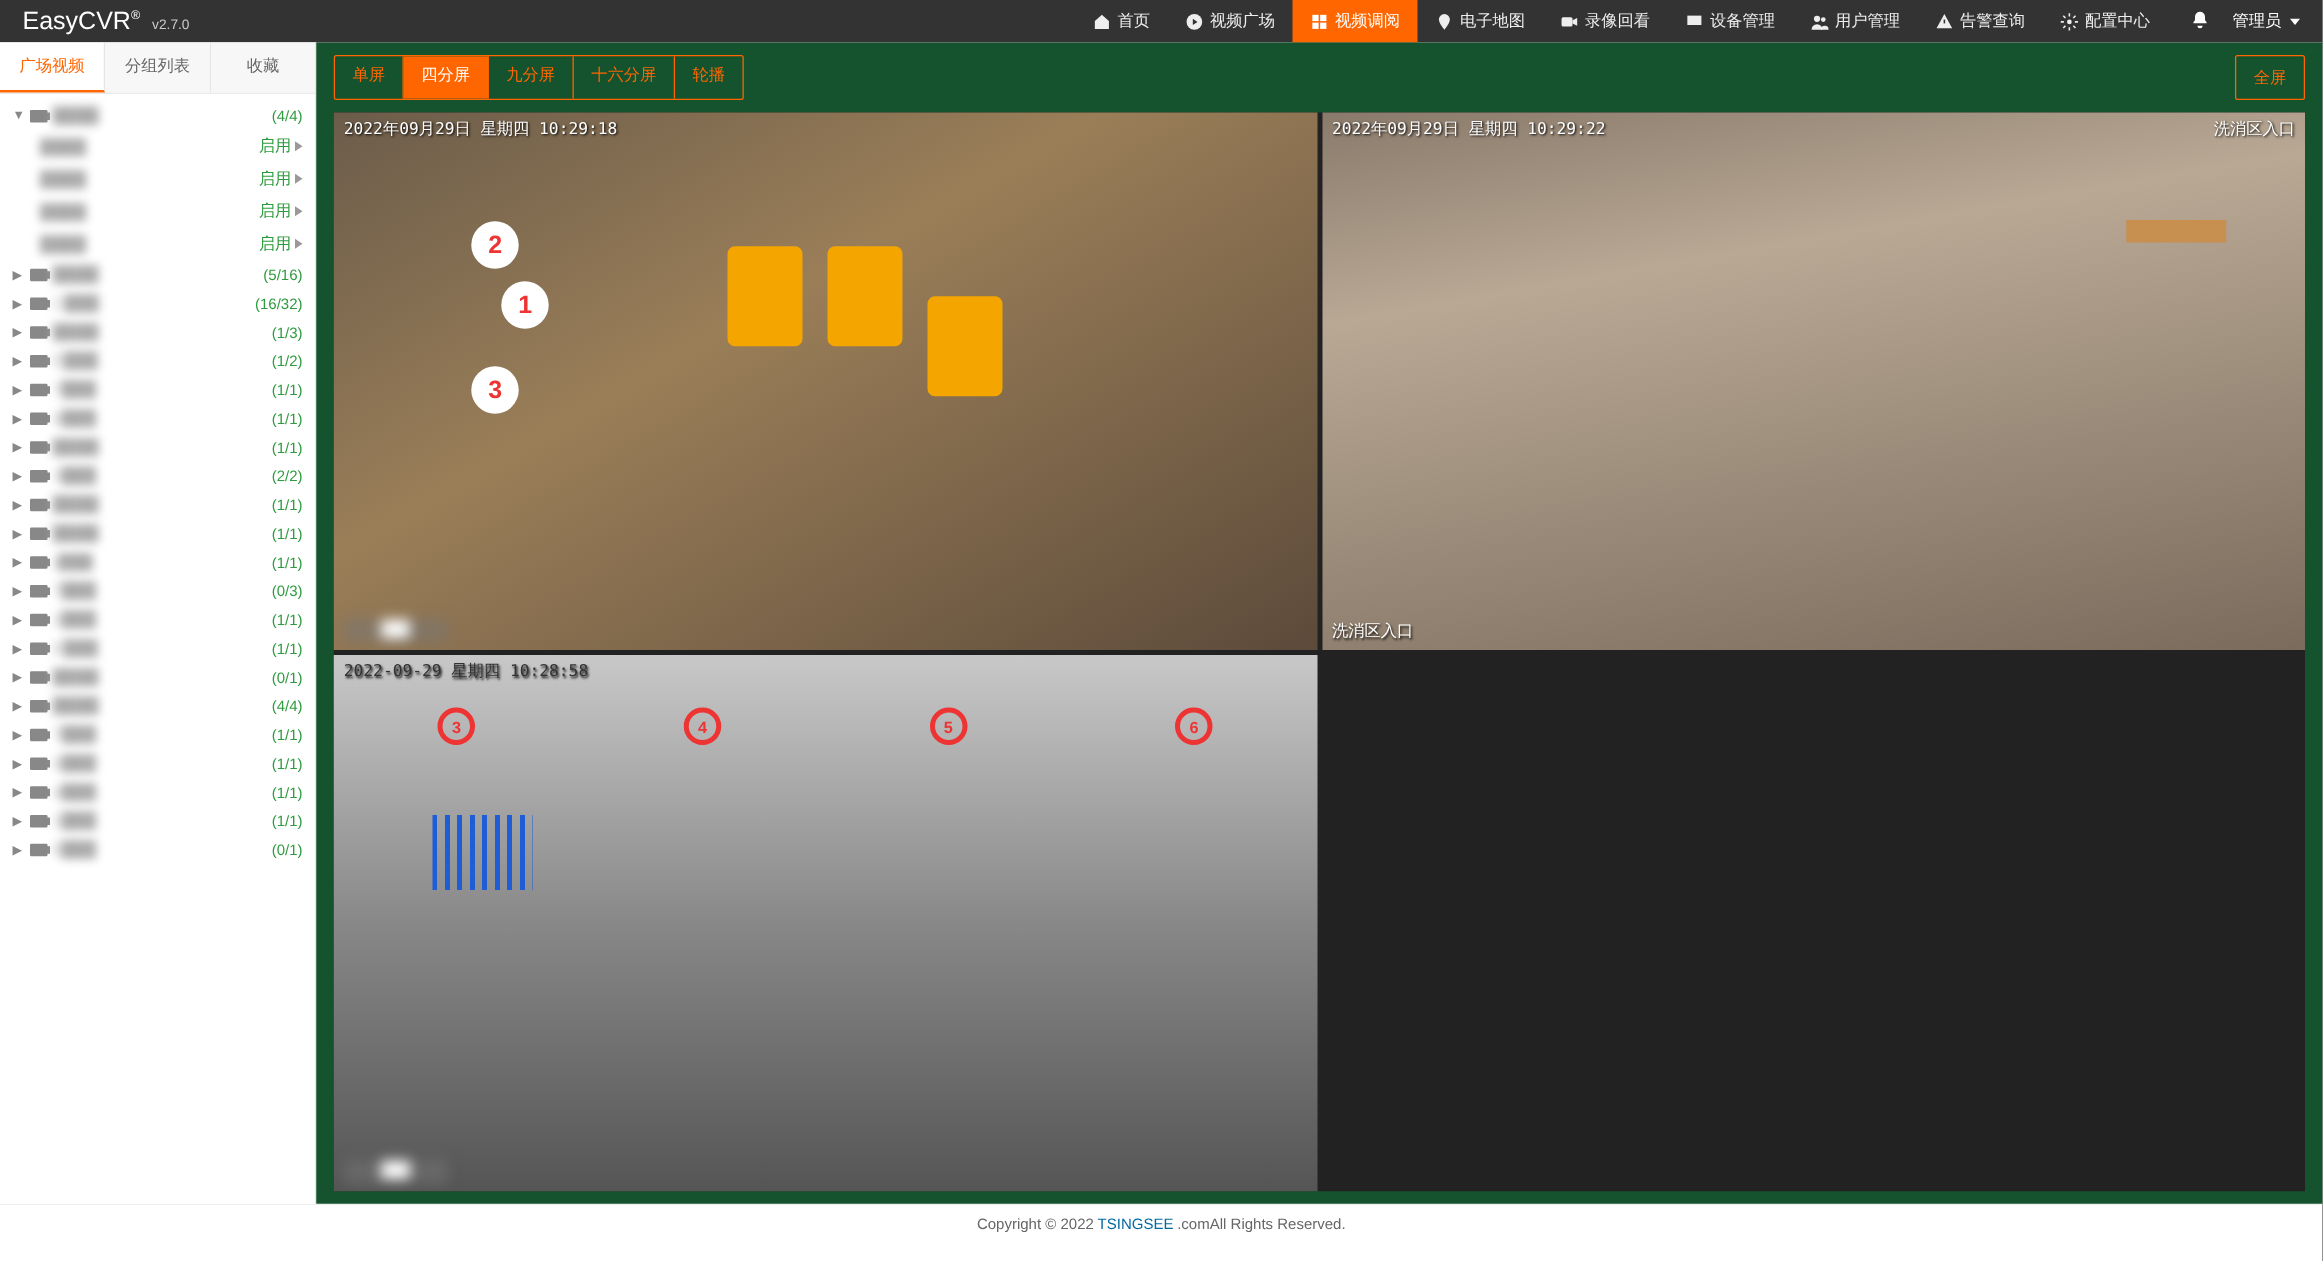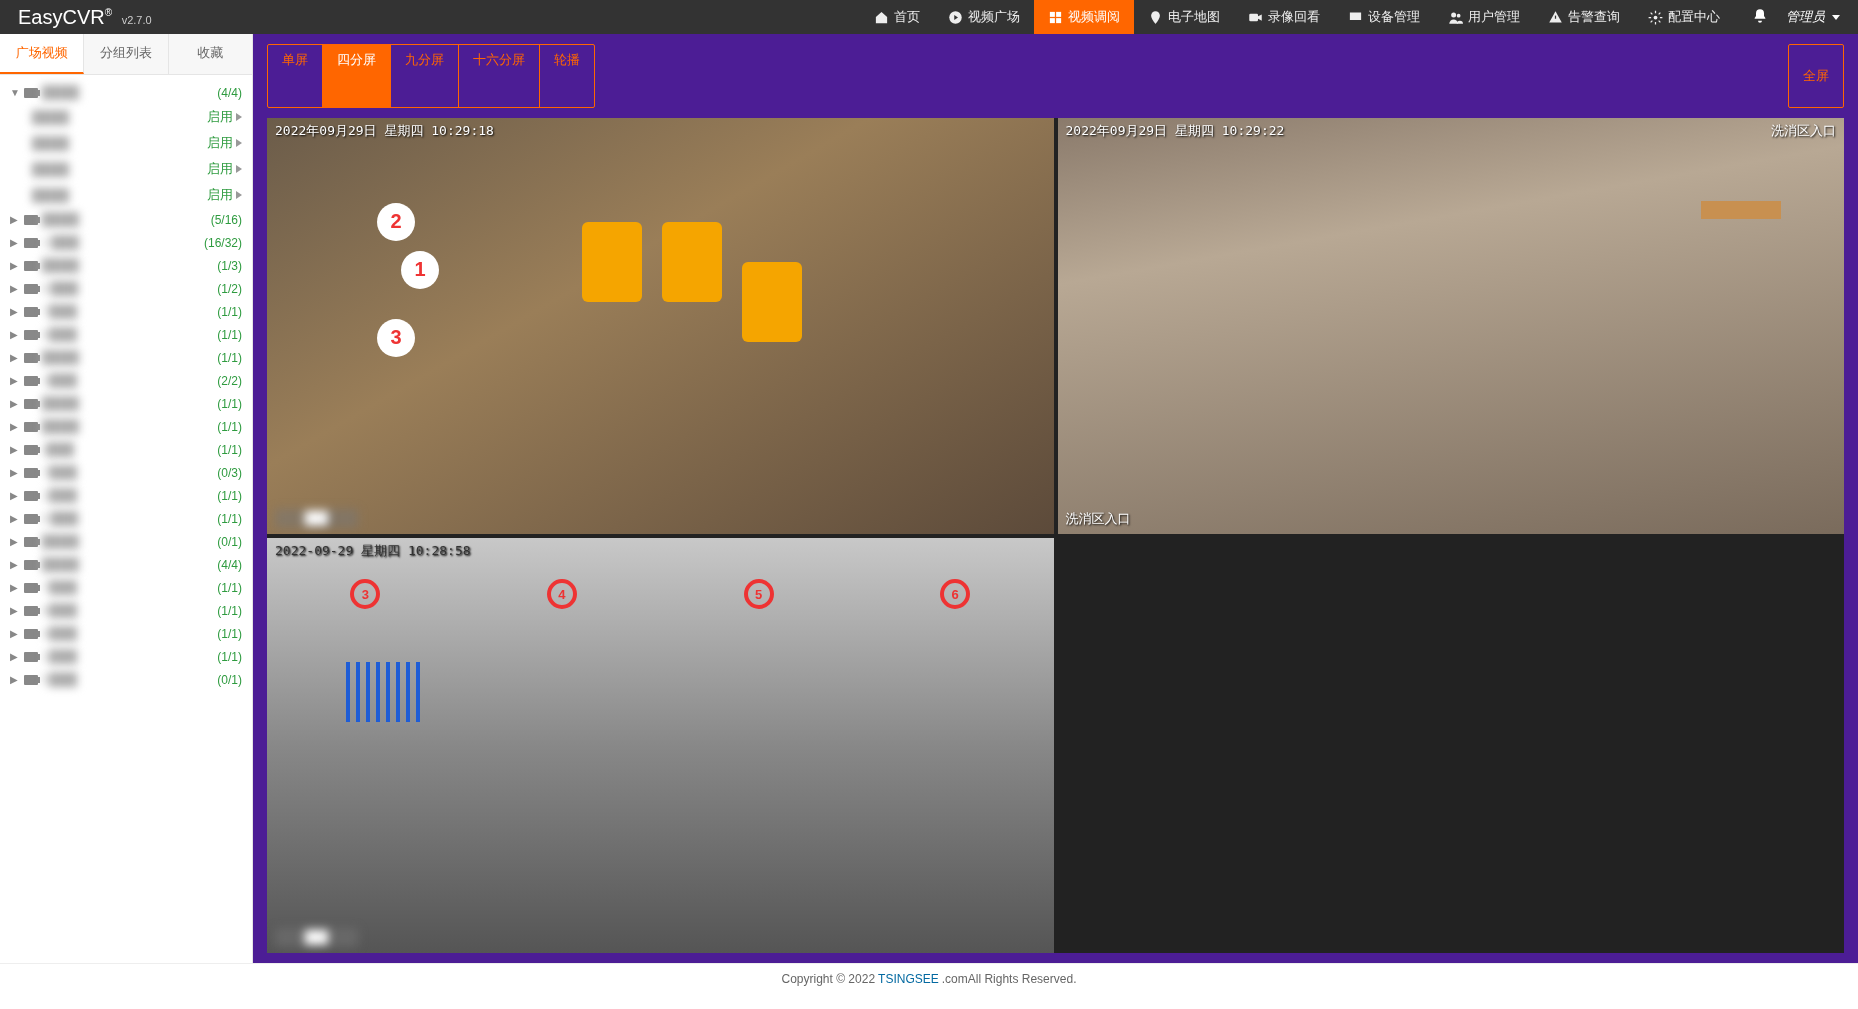--- a/index.html
+++ b/index.html
@@ -7,48 +7,48 @@
 .header { background:#333; height:34px; display:flex; align-items:center; color:#fff; }
 .logo { padding:0 18px; font-size:20px; font-weight:400; }
 .logo sup { font-size:10px; }
 .logo .ver { font-size:11px; color:#ccc; margin-left:4px; }
 .nav { display:flex; margin-left:auto; height:100%; }
 .nav-item { display:flex; align-items:center; padding:0 14px; color:#eee; cursor:pointer; font-size:13px; gap:5px; }
 .nav-item.active { background:#ff6600; color:#fff; }
 .nav-item svg { width:15px; height:15px; fill:currentColor; }
 .nav-right { display:flex; align-items:center; padding:0 18px; gap:18px; }
 .bell { cursor:pointer; }
-.admin { display:flex; align-items:center; gap:4px; cursor:pointer;font-style:italic; }
+.admin { display:flex; align-items:center; gap:4px; cursor:pointer; }
 .main { display:flex; height: calc(100vh - 50px - 30px); }
 .sidebar { width:253px; border-right:1px solid #e5e5e5; display:flex; flex-direction:column; background:#fff; }
 .side-tabs { display:flex; border-bottom:1px solid #e5e5e5; }
 .side-tab { flex:1; text-align:center; padding:10px 0; border-right:1px solid #e5e5e5; cursor:pointer; background:#f7f7f7; color:#666; }
 .side-tab:last-child { border-right:none; }
 .side-tab.active { background:#fff; color:#ff6600; border-bottom:2px solid #ff6600; }
 .search-box { position:relative; padding:8px 10px; border-bottom:1px solid #eee; }
 .search-box input { width:100%; padding:6px 26px 6px 8px; border:1px solid #ddd; border-radius:3px; background:#f5f5f5; }
 .search-box .search-icn { position:absolute; right:18px; top:14px; color:#999; }
 .tree { flex:1; overflow-y:auto; padding:6px 4px; }
 .tree-row { display:flex; align-items:center; padding:4px 6px; cursor:pointer; gap:4px; }
 .tree-row .caret { width:10px; color:#888; font-size:10px; }
 .tree-row .dev-icn { width:14px; height:10px; background:#888; border-radius:1px; display:inline-block; position:relative; }
 .tree-row .dev-icn::after { content:""; position:absolute; right:-2px; top:2px; width:3px; height:6px; background:#888; }
 .tree-row .label { flex:1; overflow:hidden; text-overflow:ellipsis; white-space:nowrap; }
 .tree-row .label.blur { filter:blur(4px); color:#aaa; }
 .tree-row .count { color:#2e9b3f; font-size:12px; }
 .tree-row .status { color:#2e9b3f; font-size:13px; display:flex; align-items:center; gap:3px;text-align:center; }
 .tree-row .play-icn { width:0; height:0; border-top:4px solid transparent; border-bottom:4px solid transparent; border-left:6px solid #999; display:inline-block; }
 .tree-row.child { padding-left:28px; }
-.content { flex:1; display:flex; flex-direction:column; background:#4c1d95; padding:10px 14px; overflow:hidden; }
+.content { flex:1; display:flex; flex-direction:column; background:#14532d; padding:10px 14px; overflow:hidden; }
 .toolbar { display:flex; justify-content:space-between; margin-bottom:10px; }
 .layout-btns { display:flex; border:1px solid #ff6600; border-radius:2px; overflow:hidden; }
 .layout-btn { padding:6px 14px; color:#ff6600; cursor:pointer; border-right:1px solid #ff6600; font-size:13px; }
 .layout-btn:last-child { border-right:none; }
 .layout-btn.active { background:#ff6600; color:#fff; }
-.fullscreen-btn { padding:22px 14px; border:1px solid #ff6600; color:#ff6600; border-radius:2px; cursor:pointer; }
+.fullscreen-btn { padding:8px 14px; border:1px solid #ff6600; color:#ff6600; border-radius:2px; cursor:pointer; }
 .video-grid { flex:1; display:grid; grid-template-columns:1fr 1fr; grid-template-rows:1fr 1fr; gap:4px; background:#222; min-height:0; }
 .video-cell { background:#444; position:relative; overflow:hidden;text-align:right; }
 .video-cell .osd { position:absolute; color:#fff; font-size:13px; text-shadow:1px 1px 2px #000; font-family:monospace; }
 .osd.tl { top:4px; left:8px; }
 .osd.tr { top:4px; right:8px; }
 .osd.bl { bottom:6px; left:8px; }
 .osd.smudge { filter:blur(5px); background:rgba(120,120,120,.5); padding:2px 30px; }
 
 .feed1 { background:linear-gradient(150deg,#6b5c4a 0%,#9a7e58 40%,#5c4a3a 100%); }
 .feed1 .bins { position:absolute; top:25%; left:40%; display:flex; gap:20px; }

